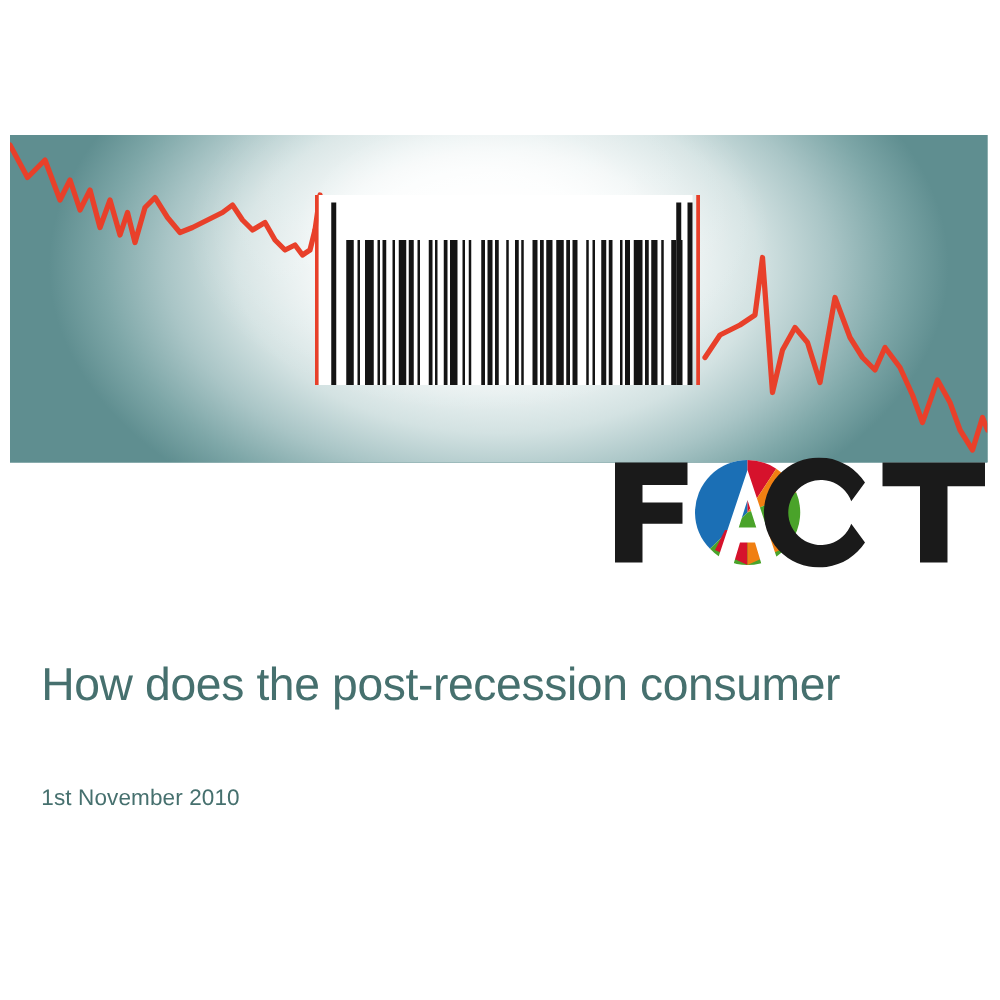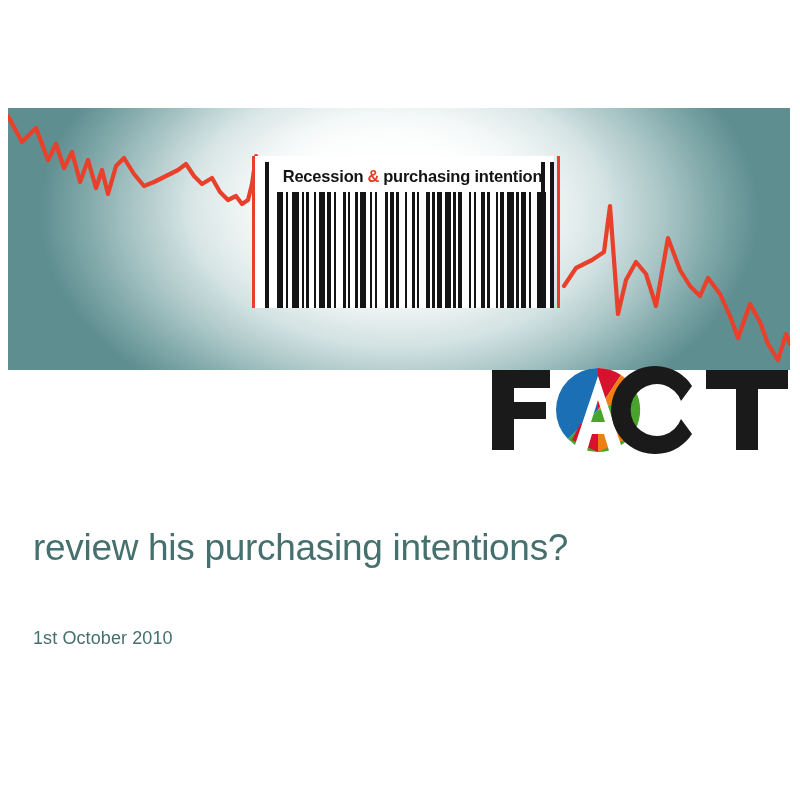--- a/index.html
+++ b/index.html
@@ -202,25 +202,20 @@
 
       <polyline fill="none" stroke="#e8402a" stroke-width="4.2" stroke-linejoin="round" stroke-linecap="round" points="244,76 248,48"></polyline>
 
       <polyline fill="none" stroke="#e8402a" stroke-width="4.2" stroke-linejoin="round" stroke-linecap="round" points="556,178 568,160 584,152 596,144 602,98 610,206 618,172 628,154 638,166 648,198 660,130 672,162 682,178 692,188 700,170 712,186 722,208 730,230 742,196 752,214 760,236 770,252 778,226 782,236"></polyline>
     </svg>
 
     <div class="barcode-wrap">
       <div class="barcode-edge left"></div>
       <div class="barcode-edge right"></div>
       <div class="barcode-plate">
-        <div class="barcode-label">
-          <span>Recession</span>
-          <span class="amp">&amp;</span>
-          <span>purchasing intention</span>
-        </div>
         <div class="guard g1"></div>
         <div class="guard g2"></div>
         <div class="guard g3"></div>
         <div class="barcode-bars" id="barcode-bars">
             <div class="bar" style="width: 6px;"></div>
             <div class="gap" style="width: 3px;"></div>
             <div class="bar" style="width: 2px;"></div>
             <div class="gap" style="width: 4px;"></div>
             <div class="bar" style="width: 7px;"></div>
             <div class="gap" style="width: 3px;"></div>
@@ -328,18 +323,18 @@
         <path fill="#1a1a1a" d="M202,20 A44,44 0 1,0 202,68 L191,53 A26,26 0 1,1 191,35 Z"></path>
       </g>
 
       <g>
         <path fill="#1a1a1a" d="M216,4 L298,4 L298,23 L268,23 L268,84 L246,84 L246,23 L216,23 Z"></path>
       </g>
     </svg>
   </div>
 
   <div class="title">
-    <span class="title-line">review his purchasing intentions?</span>
+    <span class="title-line">How does the post-recession consumer</span>
   </div>
 
-  <div class="date">1st October 2010</div>
+  <div class="date">1st November 2010</div>
 
 </div>
 
 </body></html>

